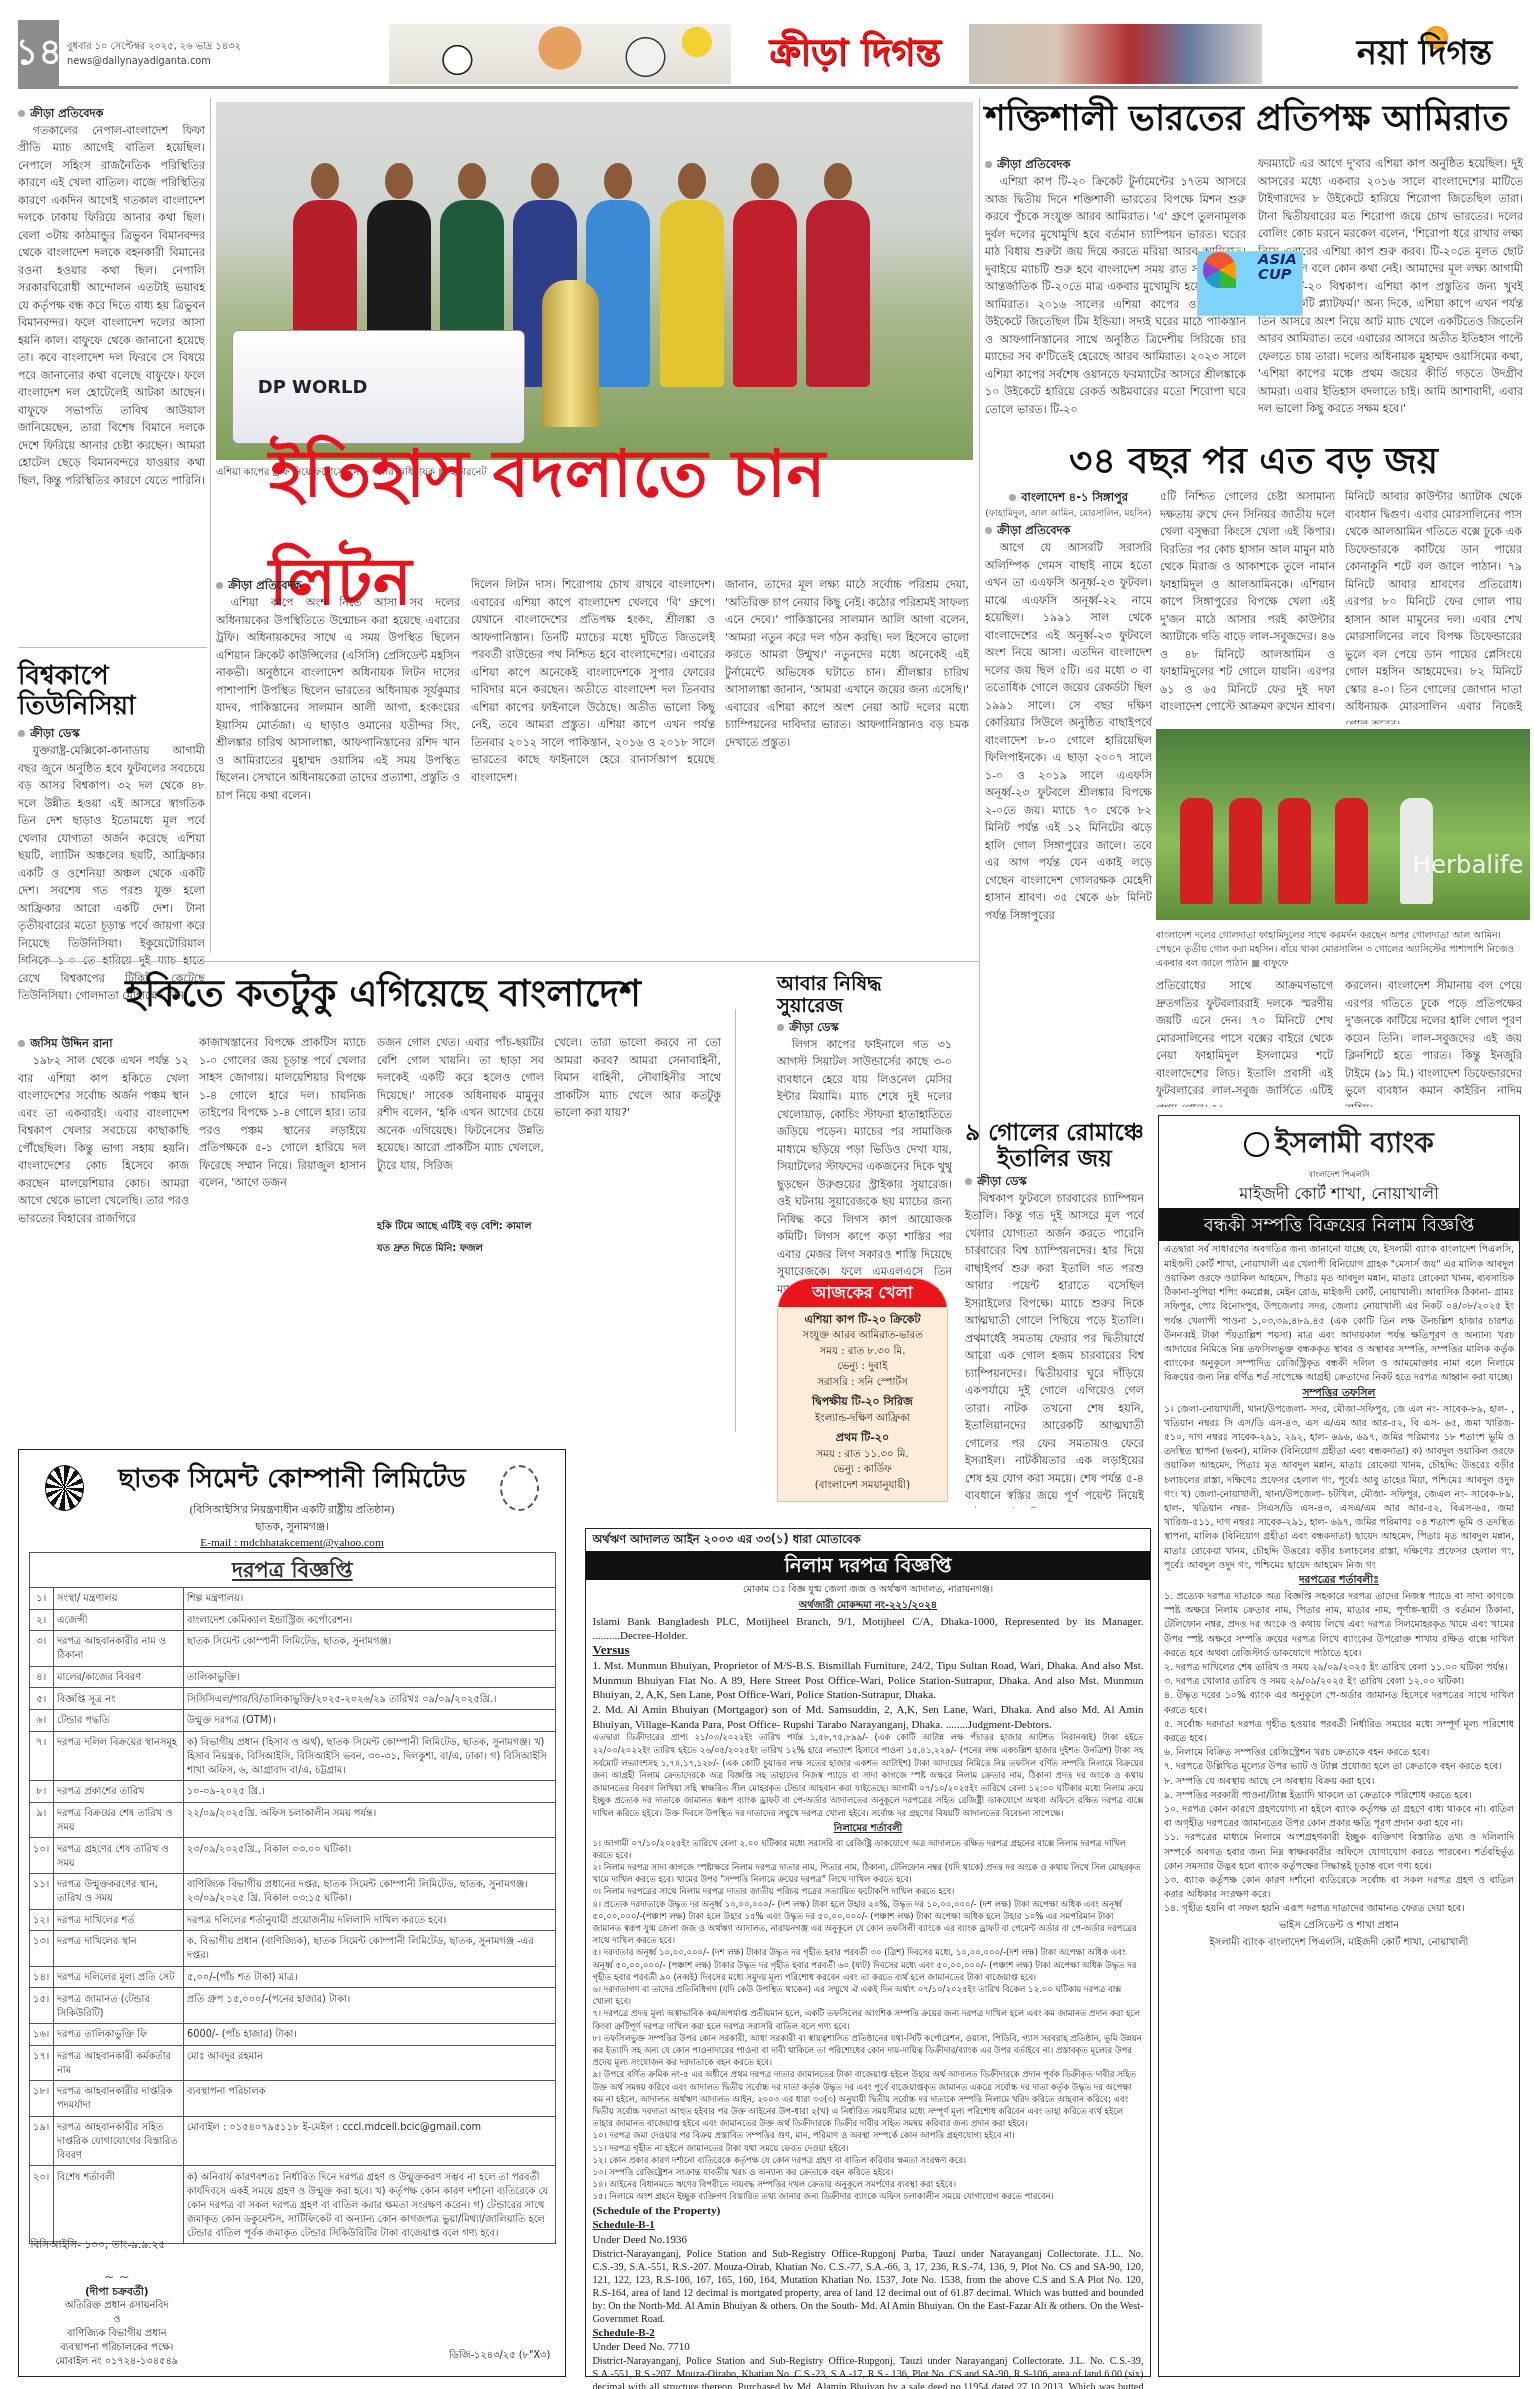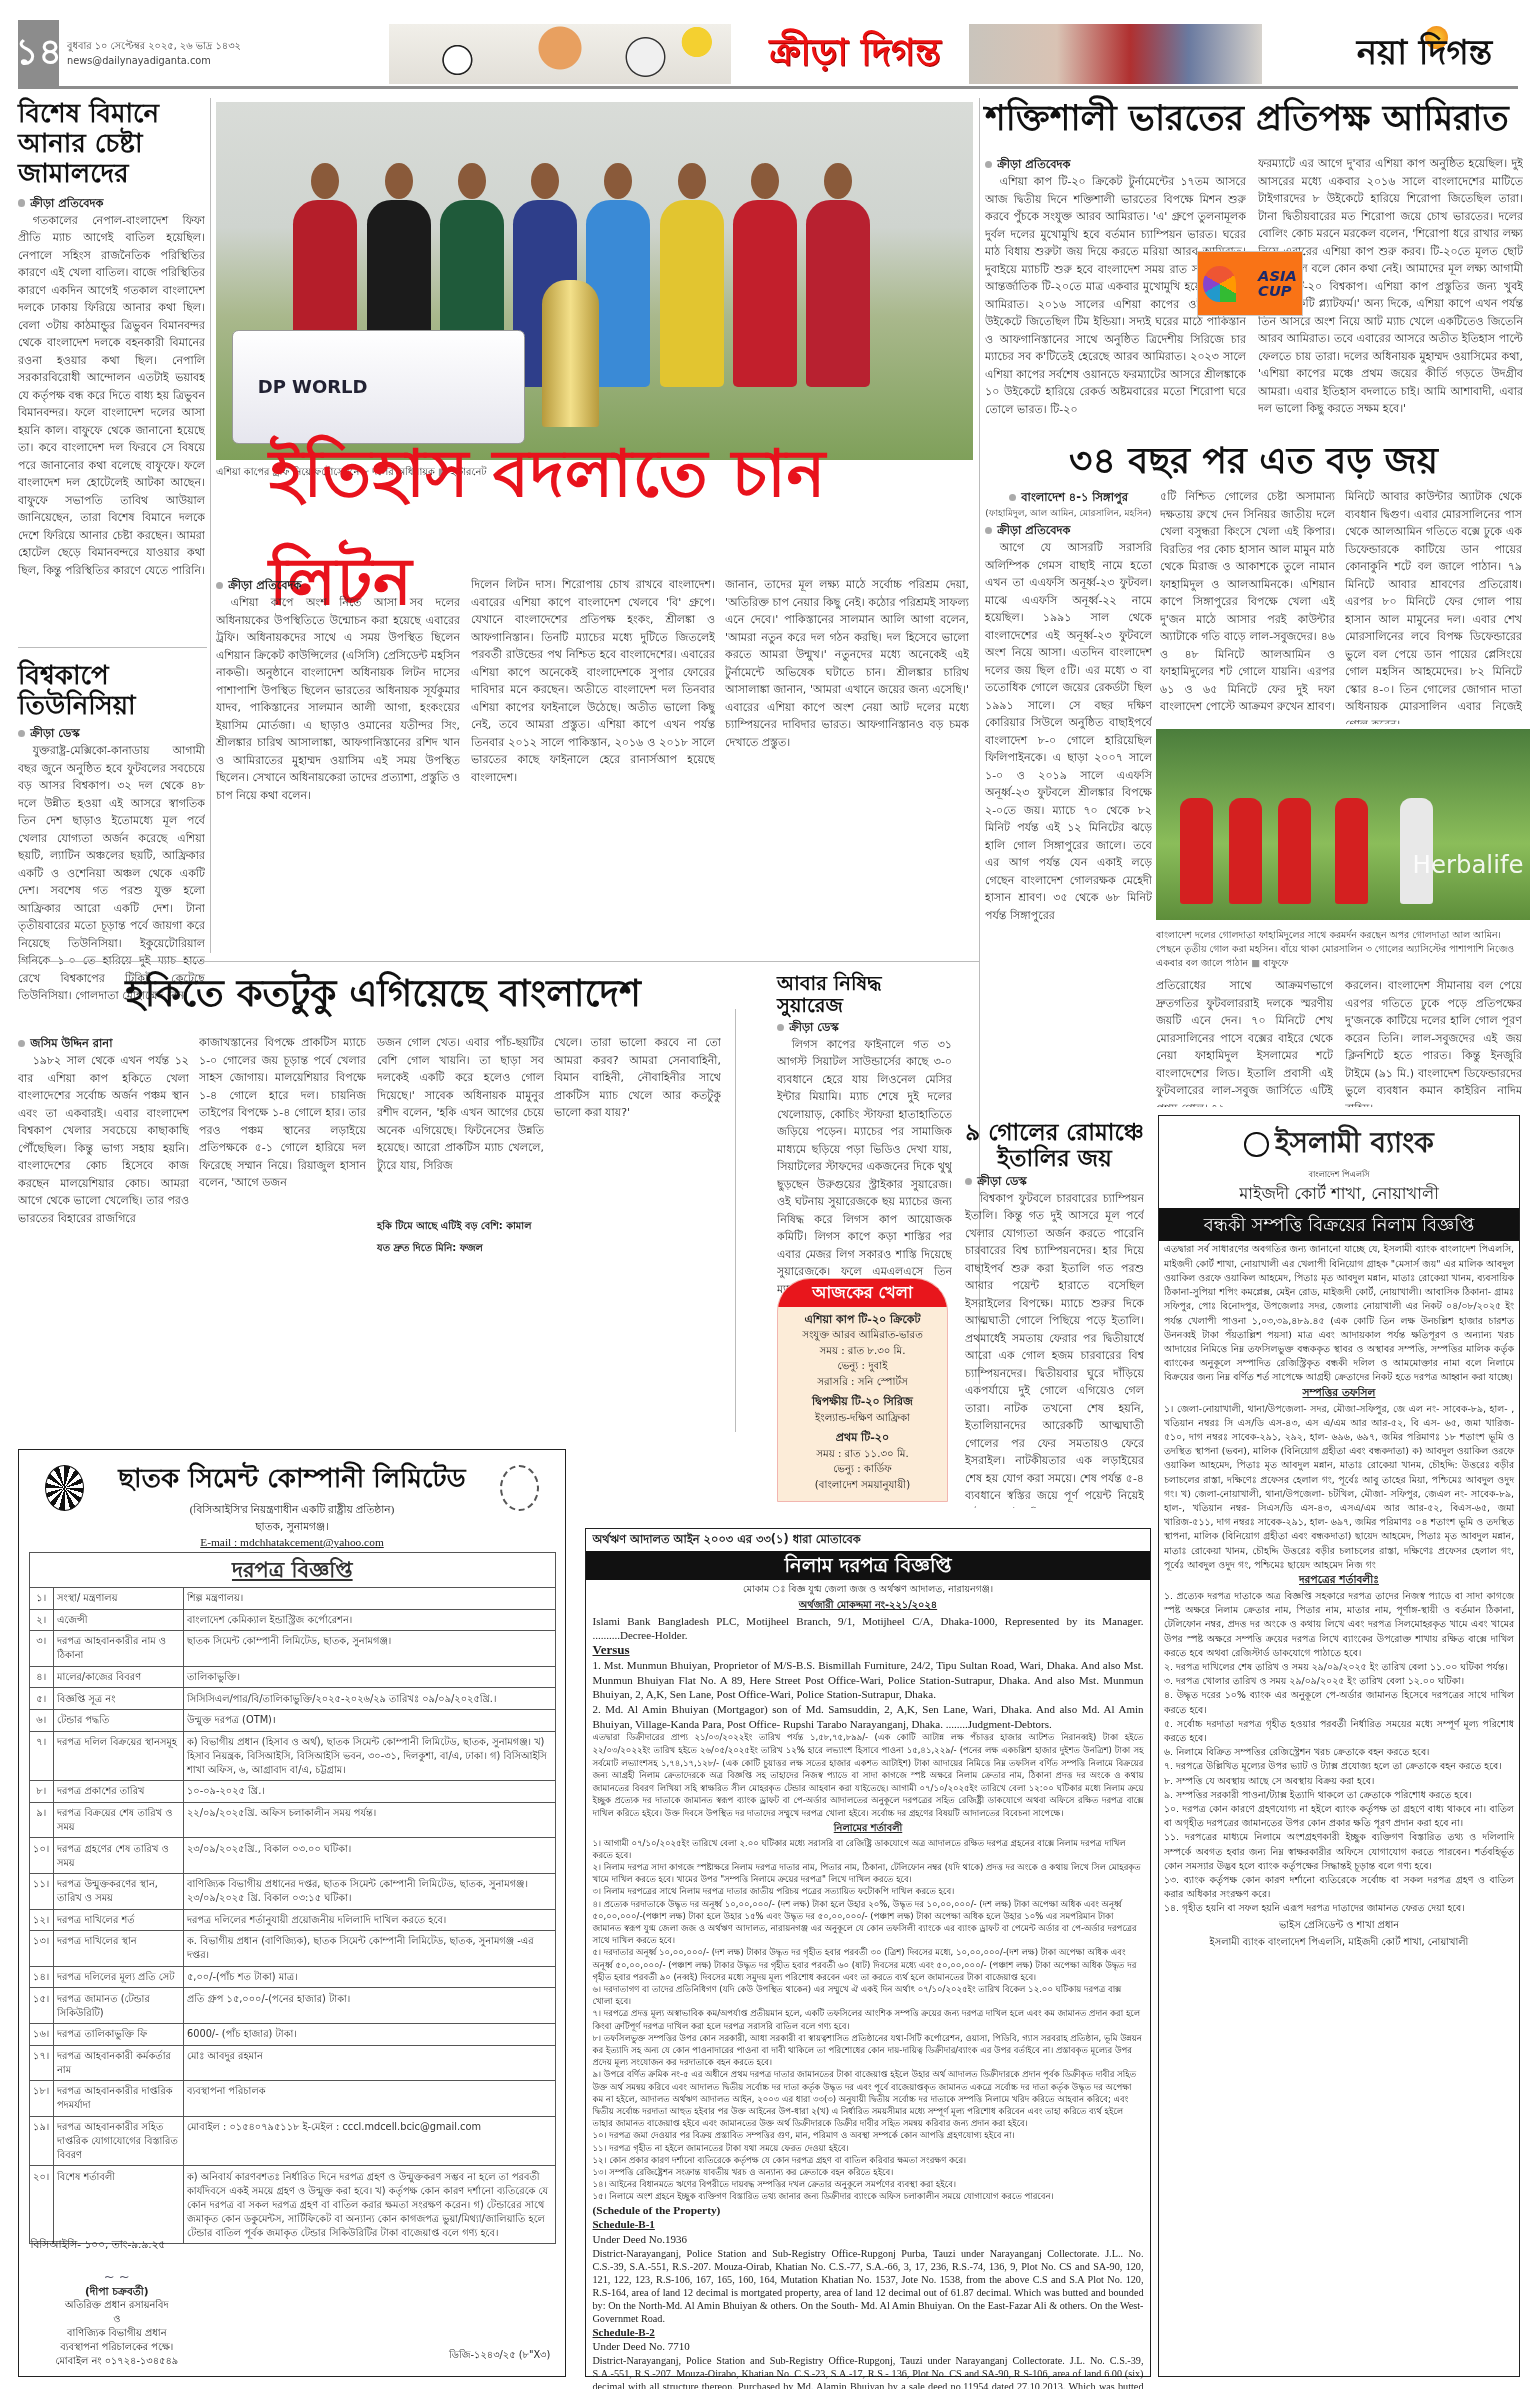--- a/index.html
+++ b/index.html
@@ -23,21 +23,21 @@
 .hrule{background:#bbb;height:0.8px}
 
 #team-photo{left:216px;top:102px;width:757px;height:358px;background:linear-gradient(#d9dcd8 0,#cfd4cf 35%,#a9b88c 60%,#7fa05a 100%);overflow:hidden}
 .player{position:absolute;bottom:73px;width:64px;height:187px;border-radius:24.4px 24.4px 4.9px 4.9px}
 .player .head{position:absolute;top:-37px;left:18px;width:28px;height:36px;border-radius:50%;background:#8a5a3a}
 #truck{left:16.3px;bottom:16.3px;width:293px;height:114px;background:linear-gradient(#fff,#e6e6ee);border:1.6px solid #999;border-radius:6.5px;position:absolute}
 #truck span{position:absolute;left:24.4px;top:45px;font-weight:bold;color:#223;font-size:18px}
 #trophy{position:absolute;left:326px;bottom:33px;width:57px;height:147px;background:linear-gradient(90deg,#b79a3c,#f3e08a,#b79a3c);border-radius:24.4px 24.4px 3.3px 3.3px}
 #photo-caption{left:216px;top:464px;font-size:9.8px;color:#333}
 
-#asia-logo{left:1197px;top:251px;width:106px;height:65px;border:0.8px solid #ccc;background:#f97316;display:flex;align-items:center;justify-content:center;gap:22px}
+#asia-logo{left:1197px;top:251px;width:106px;height:65px;border:0.8px solid #ccc;background:#7dd3fc;display:flex;justify-content:center;gap:22px}
 #asia-logo .fan{width:33px;height:36px;border-radius:50% 50% 0 50%;background:conic-gradient(#e53 0 60deg,#f90 60deg 120deg,#3b3 120deg 180deg,#29c 180deg 240deg,#84c 240deg 300deg,#e53 300deg)}
 #asia-logo .t{font-weight:bold;font-style:italic;color:#1a2a6c;font-size:14.7px;line-height:14.7px}
 
 #litton-hl{left:269px;top:493px;width:651px;height:77px;color:#e8121c;font-size:65px;font-weight:bold;display:flex;align-items:center;justify-content:center;letter-spacing:0.8px}
 
 #football-photo{left:1156px;top:729px;width:374px;height:191px;background:linear-gradient(#4b7d3c,#8bbd5a 60%,#5e8e3b);overflow:hidden}
 #football-photo .pl{position:absolute;bottom:16.3px;width:33px;height:106px;background:#d42020;border-radius:11.4px 11.4px 3.3px 3.3px}
 #football-photo .banner{position:absolute;right:6.5px;bottom:41px;font-size:24.4px;color:#fff;font-weight:normal;opacity:.9}
 
 #today-box{left:777px;top:1278px;width:171px;height:224px;border:1.6px solid #f2b5b0;background:#fcecd8;border-radius:33px 33px 0 0;overflow:hidden}
@@ -76,21 +76,20 @@
 <div class="abs" id="sports-img1"></div>
 <div class="abs" id="section-title">ক্রীড়া দিগন্ত</div>
 <div class="abs" id="sports-img2"></div>
 <div class="abs" id="logo">
     <span class="sun"></span>
     <span>নয়া দিগন্ত</span>
   </div>
 <div class="abs" id="mast-rule"></div>
 
 <div class="abs" style="left:18px;top:99px;width:187px">
-  <div class="hl" style="font-size:26px">বিশেষ বিমানে আনার চেষ্টা জামালদের</div>
   <div class="byline" style="margin-top:4.9px">ক্রীড়া প্রতিবেদক</div>
   <div class="txt" style="text-indent:14.7px;height:423px;overflow:hidden">গতকালের নেপাল-বাংলাদেশ ফিফা প্রীতি ম্যাচ আগেই বাতিল হয়েছিল। নেপালে সহিংস রাজনৈতিক পরিস্থিতির কারণে এই খেলা বাতিল। বাজে পরিস্থিতির কারণে একদিন আগেই গতকাল বাংলাদেশ দলকে ঢাকায় ফিরিয়ে আনার কথা ছিল। বেলা ৩টায় কাঠমান্ডুর ত্রিভুবন বিমানবন্দর থেকে বাংলাদেশ দলকে বহনকারী বিমানের রওনা হওয়ার কথা ছিল। নেপালি সরকারবিরোধী আন্দোলন এতটাই ভয়াবহ যে কর্তৃপক্ষ বন্ধ করে দিতে বাধ্য হয় ত্রিভুবন বিমানবন্দর। ফলে বাংলাদেশ দলের আসা হয়নি কাল। বাফুফে থেকে জানানো হয়েছে তা। কবে বাংলাদেশ দল ফিরবে সে বিষয়ে পরে জানানোর কথা বলেছে বাফুফে। ফলে বাংলাদেশ দল হোটেলেই আটকা আছেন। বাফুফে সভাপতি তাবিথ আউয়াল জানিয়েছেন, তারা বিশেষ বিমানে দলকে দেশে ফিরিয়ে আনার চেষ্টা করছেন। আমরা হোটেল ছেড়ে বিমানবন্দরে যাওয়ার কথা ছিল, কিন্তু পরিস্থিতির কারণে যেতে পারিনি।</div>
 </div>
 <div class="abs hrule" style="left:18px;top:647px;width:189px"></div>
 <div class="abs" style="left:18px;top:661px;width:187px">
   <div class="hl" style="font-size:26px">বিশ্বকাপে তিউনিসিয়া</div>
   <div class="byline" style="margin-top:3.3px">ক্রীড়া ডেস্ক</div>
   <div class="txt" style="text-indent:14.7px;height:269px;overflow:hidden">যুক্তরাষ্ট্র-মেক্সিকো-কানাডায় আগামী বছর জুনে অনুষ্ঠিত হবে ফুটবলের সবচেয়ে বড় আসর বিশ্বকাপ। ৩২ দল থেকে ৪৮ দলে উন্নীত হওয়া এই আসরে স্বাগতিক তিন দেশ ছাড়াও ইতোমধ্যে মূল পর্বে খেলার যোগ্যতা অর্জন করেছে এশিয়া ছয়টি, ল্যাটিন অঞ্চলের ছয়টি, আফ্রিকার একটি ও ওশেনিয়া অঞ্চল থেকে একটি দেশ। সবশেষ গত পরশু যুক্ত হলো আফ্রিকার আরো একটি দেশ। টানা তৃতীয়বারের মতো চূড়ান্ত পর্বে জায়গা করে নিয়েছে তিউনিসিয়া। ইকুয়েটোরিয়াল গিনিকে ১-০ তে হারিয়ে দুই ম্যাচ হাতে রেখে বিশ্বকাপের টিকিট কেটেছে তিউনিসিয়া। গোলদাতা মোহাম্মেদ বেন।</div>
 </div>
 <div class="abs vrule" style="left:210px;top:98px;height:855px"></div>

